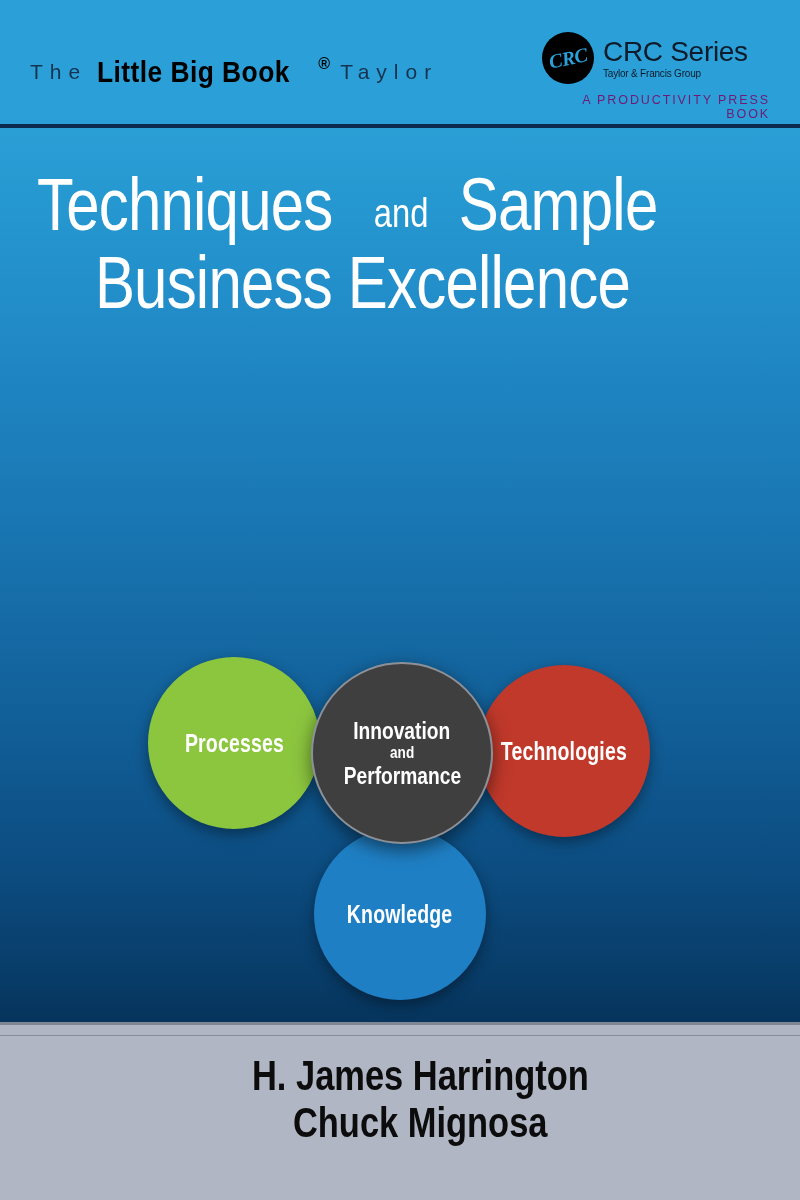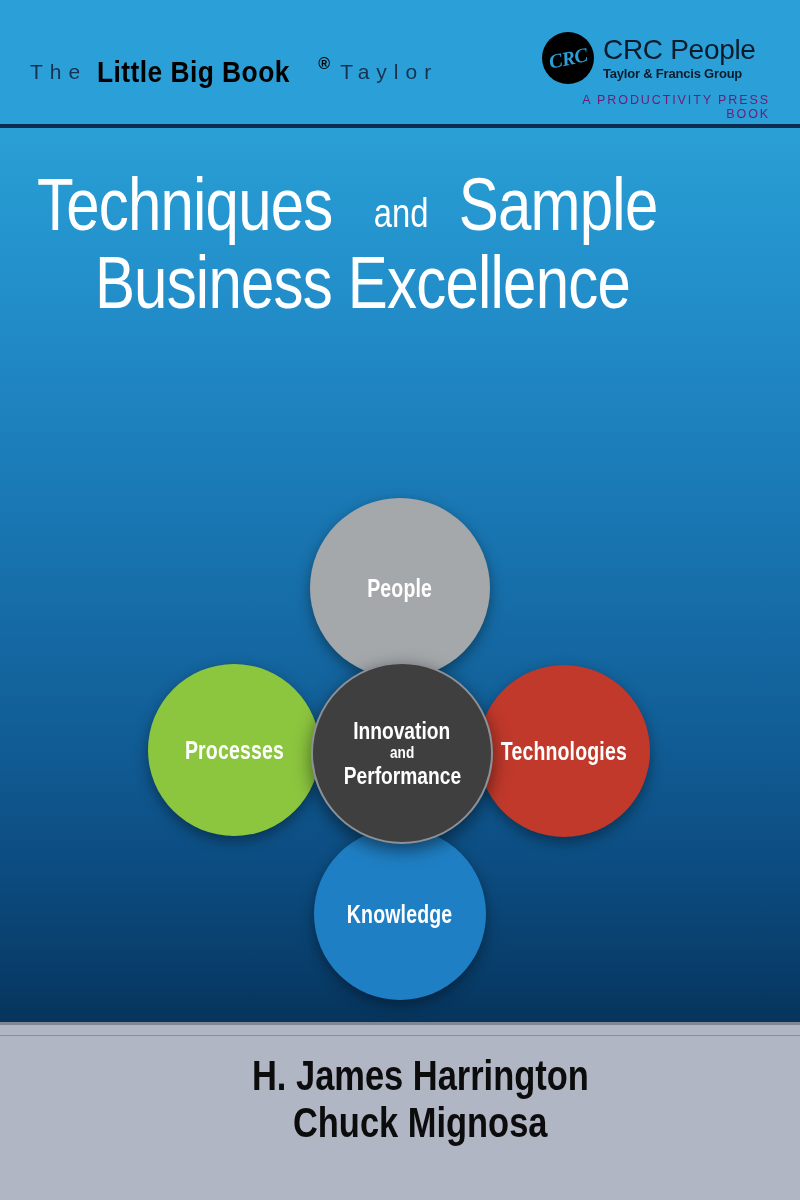--- a/index.html
+++ b/index.html
@@ -110,22 +110,22 @@
     line-height: 1;
   }
   .crc-name {
     color: #0d1b2a;
     font-size: 28px;
     font-weight: 400;
     letter-spacing: -0.3px;
   }
   .crc-sub {
     color: #0d1b2a;
-    font-size: 13px;
-    font-weight: 700;
+    font-size: 10px;
+    font-weight: 400;
     margin-top: 3px;
     letter-spacing: -0.2px;
   }
   .crc-bottom {
     color: #701a75;
     font-size: 12.5px;
     letter-spacing: 1.9px;
     margin-top: 7px;
     text-align: right;
     padding-right: 2px;
@@ -214,21 +214,21 @@
     white-space: nowrap;
     letter-spacing: 0.2px;
   }
   .node-people {
     width: 180px; height: 180px;
     left: 190px; top: 30px;
     background: #a5a8ab;
   }
   .node-processes {
     width: 172px; height: 172px;
-    left: 28px; top: 196px;
+    left: 28px; top: 189px;
     background: #8cc63f;
   }
   .node-technologies {
     width: 172px; height: 172px;
     left: 358px; top: 197px;
     background: #c0392b;
   }
   .node-knowledge {
     width: 172px; height: 172px;
     left: 194px; top: 360px;
@@ -316,43 +316,40 @@
     <span class="series-reg">®</span>
     <span class="series-series">Taylor</span>
   </div>
 
   <div class="crc-logo">
     <div class="crc-top">
       <div class="crc-disc">
         <div class="crc-disc-text">CRC</div>
       </div>
       <div class="crc-words">
-        <div class="crc-name">CRC People</div>
+        <div class="crc-name">CRC Series</div>
         <div class="crc-sub">Taylor &amp; Francis Group</div>
       </div>
     </div>
     <div class="crc-bottom">A PRODUCTIVITY PRESS BOOK</div>
   </div>
 
   <div class="main-area">
 
     <div class="title-block">
       <div class="title-line">
         <span class="t-big">Techniques</span><span class="t-small">and</span><span class="t-big">Sample</span>
       </div>
       <div class="title-line title-line-3">
         <span class="t-big">Business Excellence</span>
       </div>
     </div>
 
     <div class="diagram">
 
-      <div class="node node-people">
-        <span class="node-label">People</span>
-      </div>
 
       <div class="node node-processes">
         <span class="node-label">Processes</span>
       </div>
 
       <div class="node node-technologies">
         <span class="node-label">Technologies</span>
       </div>
 
       <div class="node node-center">

